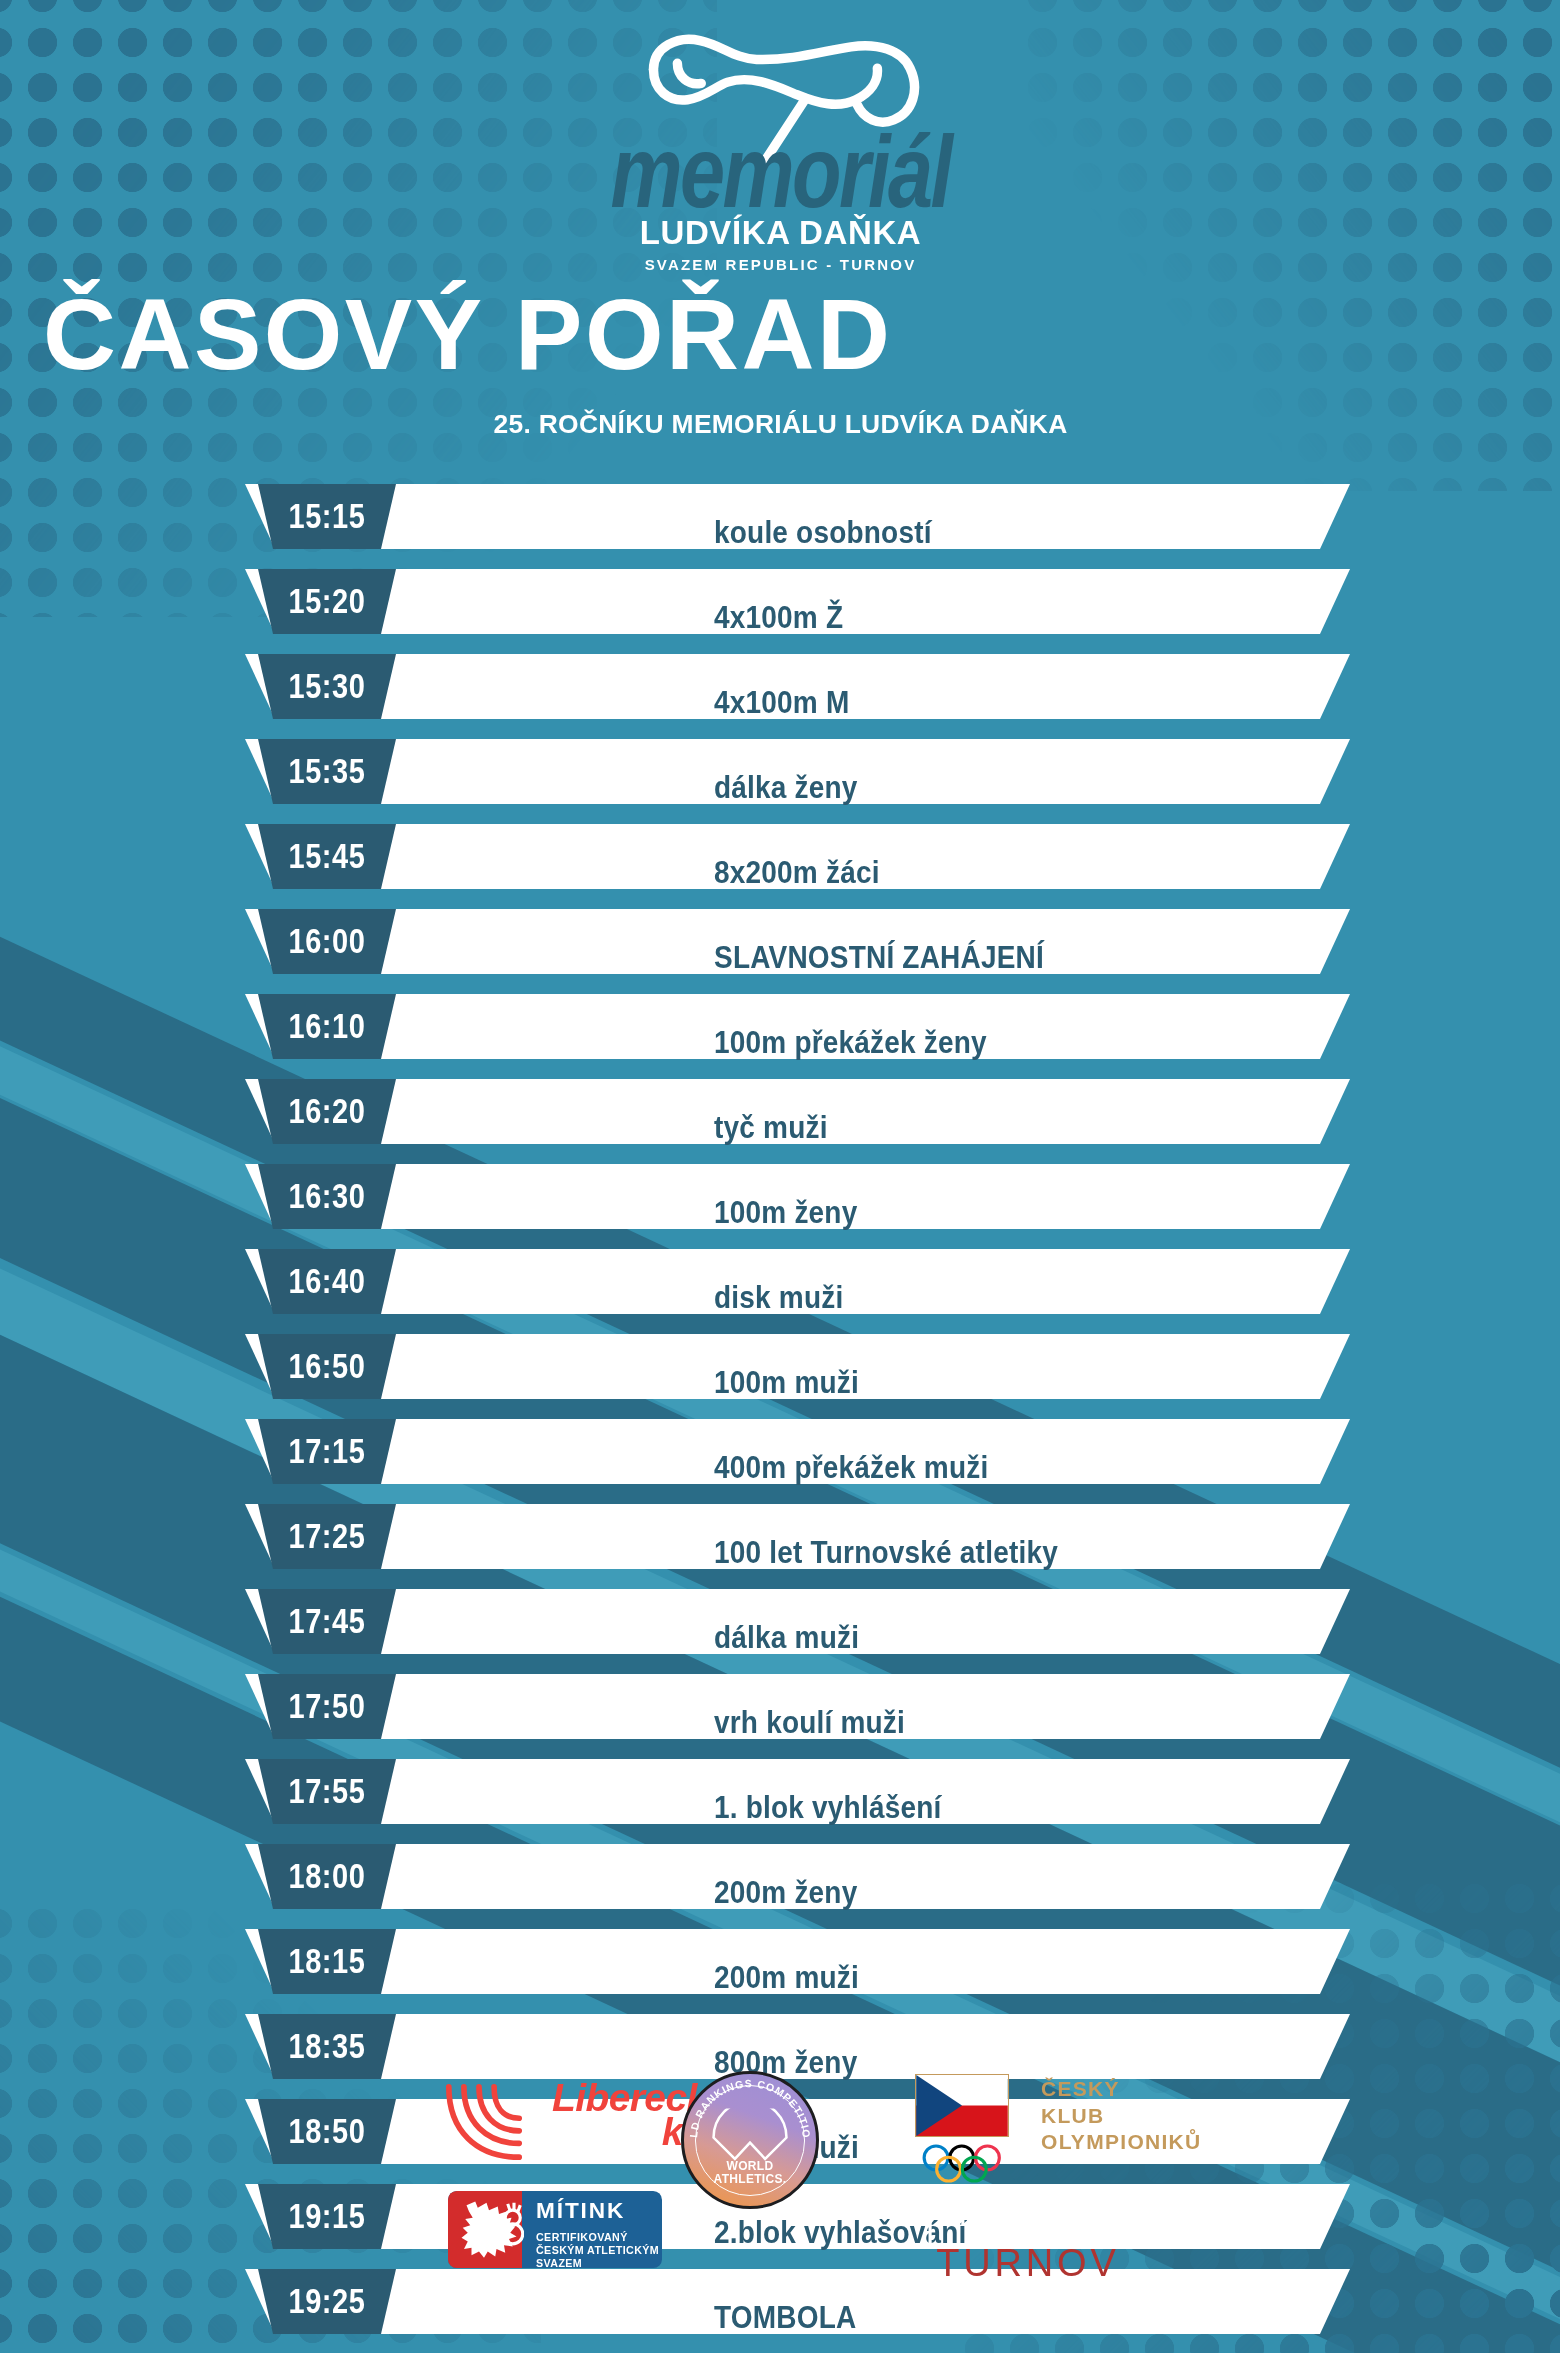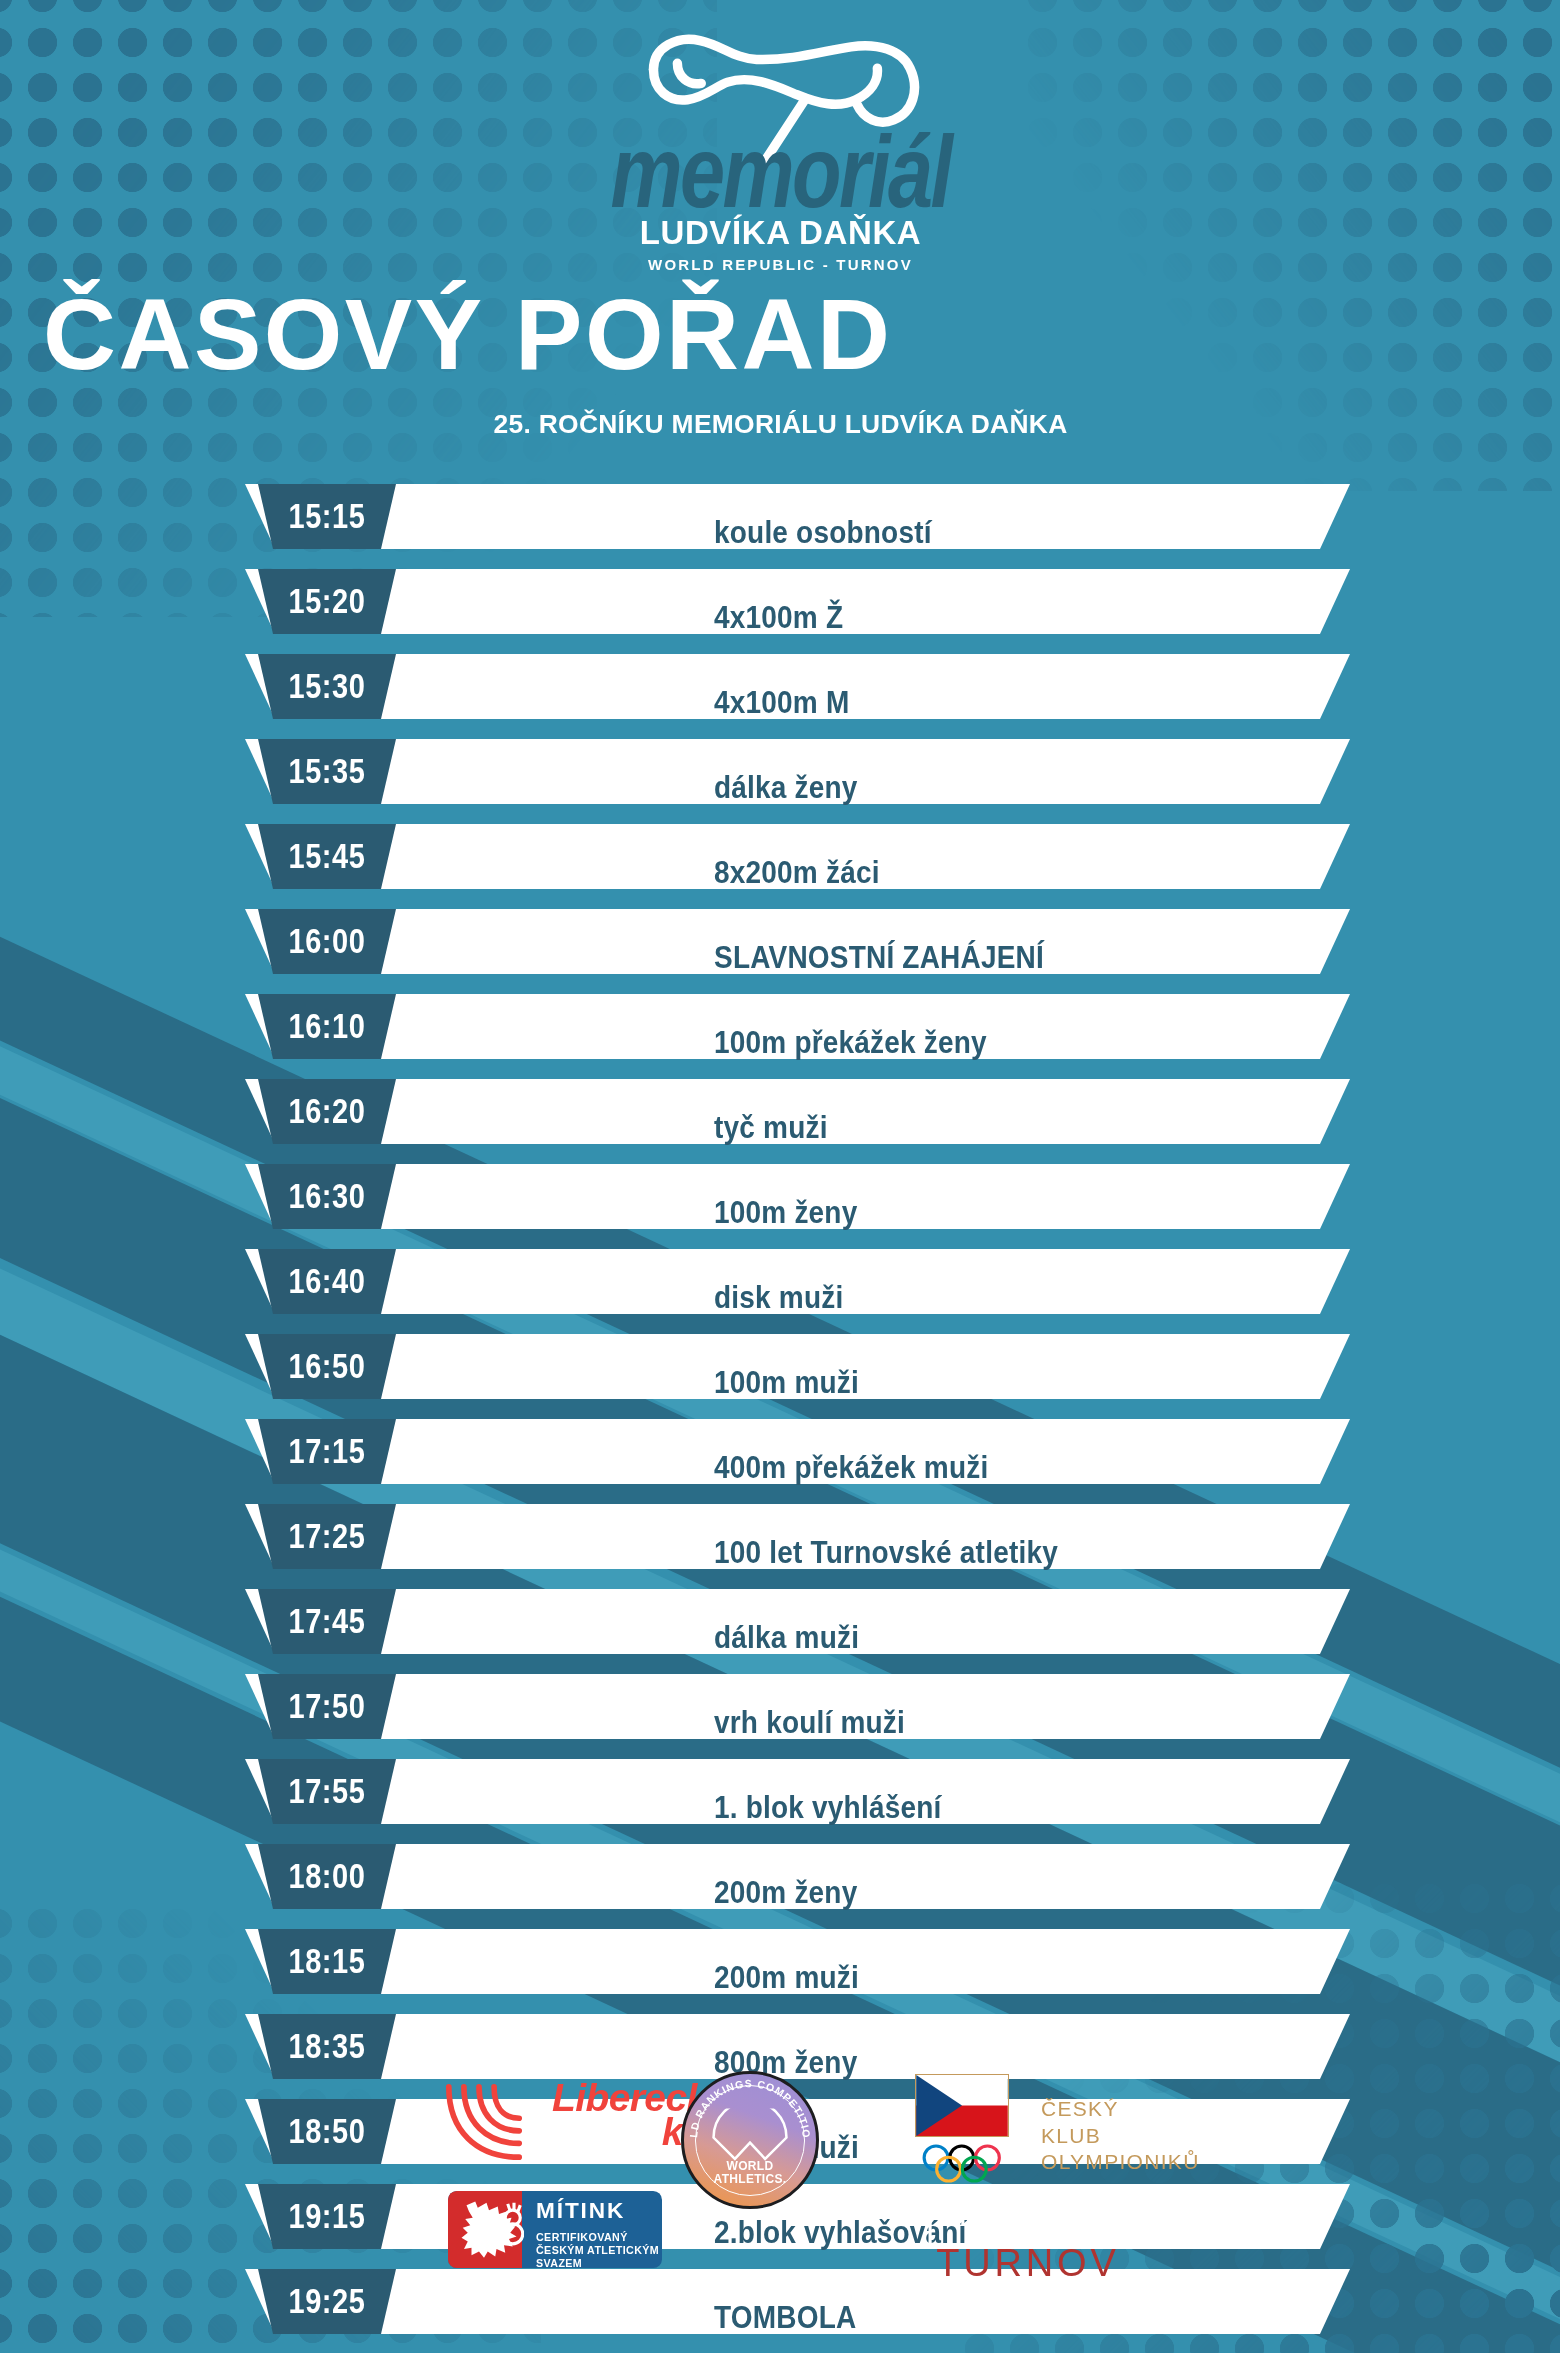--- a/index.html
+++ b/index.html
@@ -177,22 +177,22 @@
     position:absolute; left:915px; top:8.8px;
     width:327px; height:126px;
   }
   .cko-flag {
     position:absolute; left:0; top:0; width:94px; height:63px;
     border:1.9px solid #c49a5c;
   }
   .cko-rings { position:absolute; left:6.3px; top:70px; }
   .cko-text {
     position:absolute; left:126px; top:2.5px;
-    color:#c49a5c; font-weight:400; font-size:21px;
-    line-height:1.25; letter-spacing:1.3px;margin-top:20px;
+    color:#c49a5c; font-weight:700; font-size:21px;
+    line-height:1.25; letter-spacing:1.3px;
   }
 
   .mitink {
     position:absolute; left:448px; top:126px;
     width:214px; height:77px; border-radius:8.8px;
     background:#1d6196; overflow:hidden;
   }
   .mitink-red {
     position:absolute; left:0; top:0; width:74px; height:100%;
     background:#d32c2c;
@@ -240,21 +240,21 @@
                    C482 104, 470 140, 440 152 C416 162, 392 150, 382 128"></path>
           <path d="M58 72 C58 104, 82 124, 112 120 C140 116, 158 98, 176 92
                    C214 80, 252 98, 286 112 C320 126, 352 134, 380 120
                    C404 108, 416 90, 414 70"></path>
           <path d="M96 62 C96 84, 114 98, 134 94"></path>
           <path d="M300 118 L236 216"></path>
         </g>
       </svg>
       <div class="logo-word">memoriál</div>
       <div class="logo-sub">LUDVÍKA DAŇKA</div>
-      <div class="logo-sub2">WORLD REPUBLIC - TURNOV</div>
+      <div class="logo-sub2">SVAZEM REPUBLIC - TURNOV</div>
     </div>
 
     <div class="main-title">ČASOVÝ POŘAD</div>
     <div class="sub-title">25. ROČNÍKU MEMORIÁLU LUDVÍKA DAŇKA</div>
 
     <div class="schedule" id="schedule">
         <div class="row">
           <div class="row-band"></div>
           <div class="row-time">
             <span>15:15</span>

